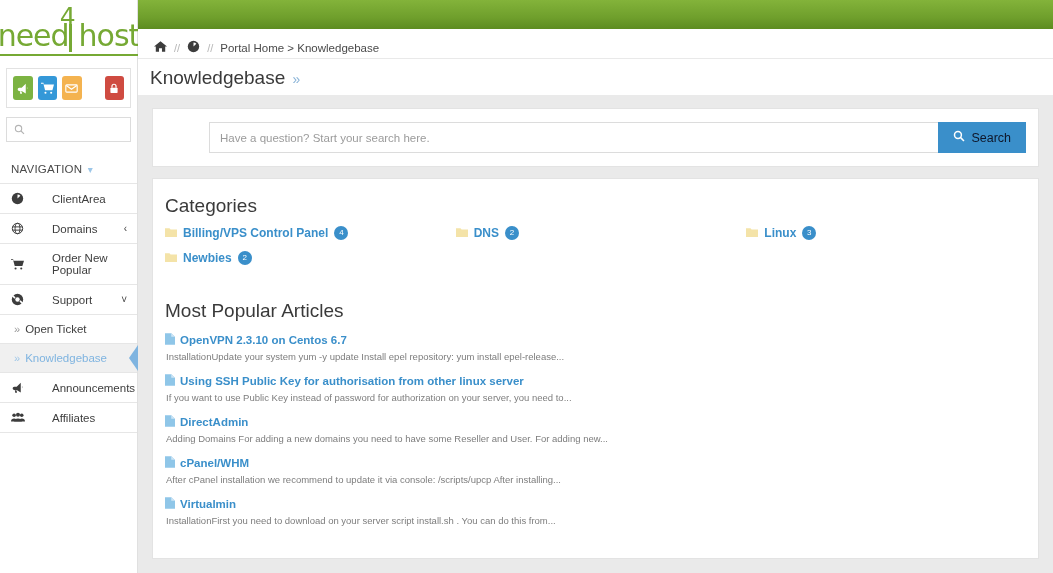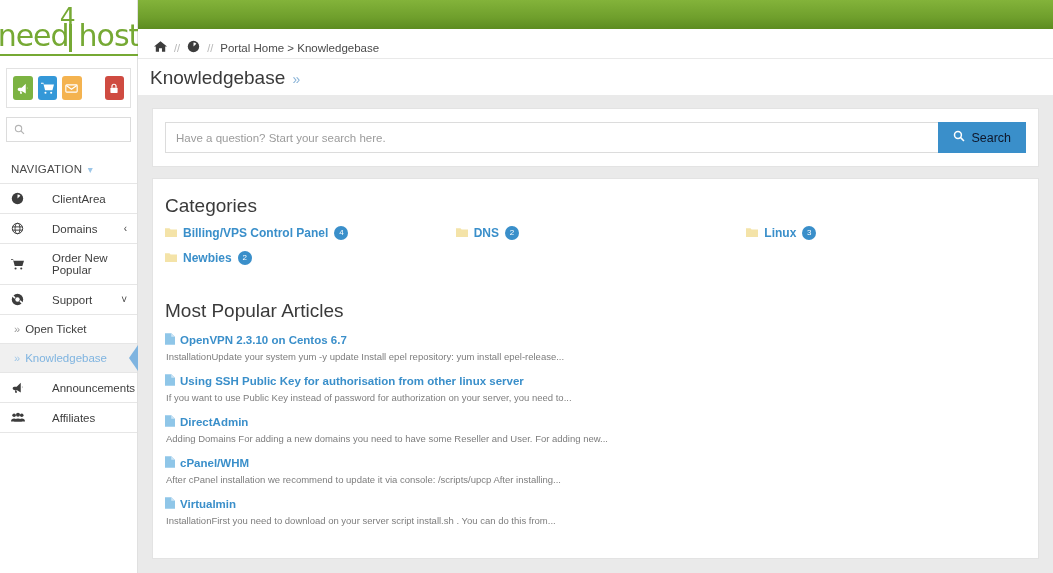--- a/index.html
+++ b/index.html
@@ -186,20 +186,21 @@
   .search-group { display: flex; height: 31px; }
   .search-group input {
     flex: 1 1 auto;
     border: 1px solid #dcdcdc;
     border-right: 0;
     padding: 0 10px;
     font-size: 11.5px;
     color: #555;
     outline: 0;
     font-family: "Liberation Sans", sans-serif;
+    margin-left: 44px;
   }
   .search-group input::placeholder { color: #9b9b9b; }
   .btn-search {
     background: #3a8fca;
     color: #0f172a;
     border: 0;
     padding: 0 15px;
     font-size: 12.5px;
     display: flex; align-items: center; gap: 6px;
     cursor: pointer;

